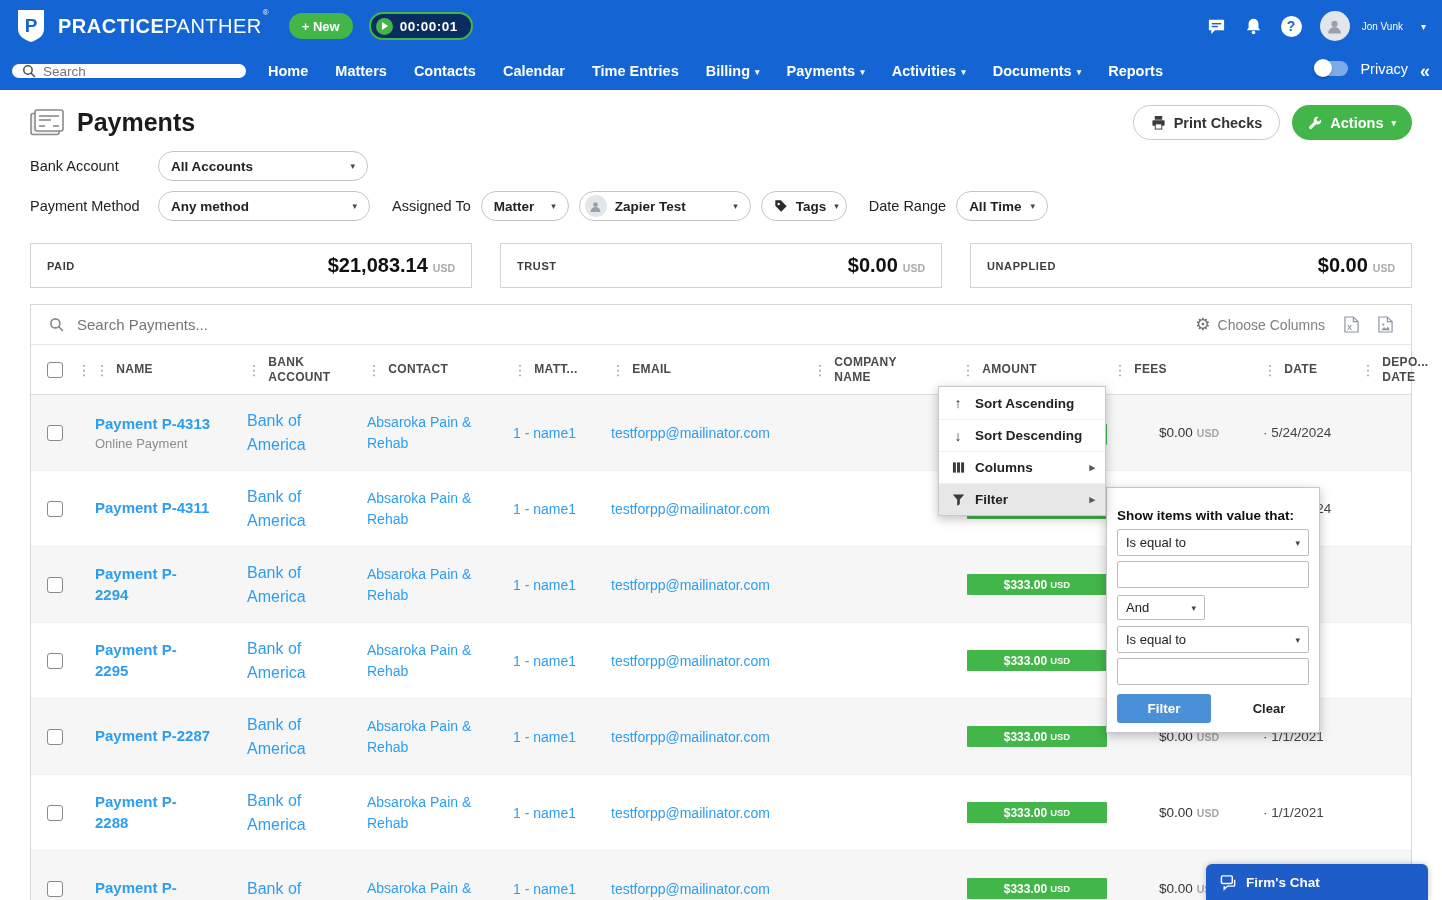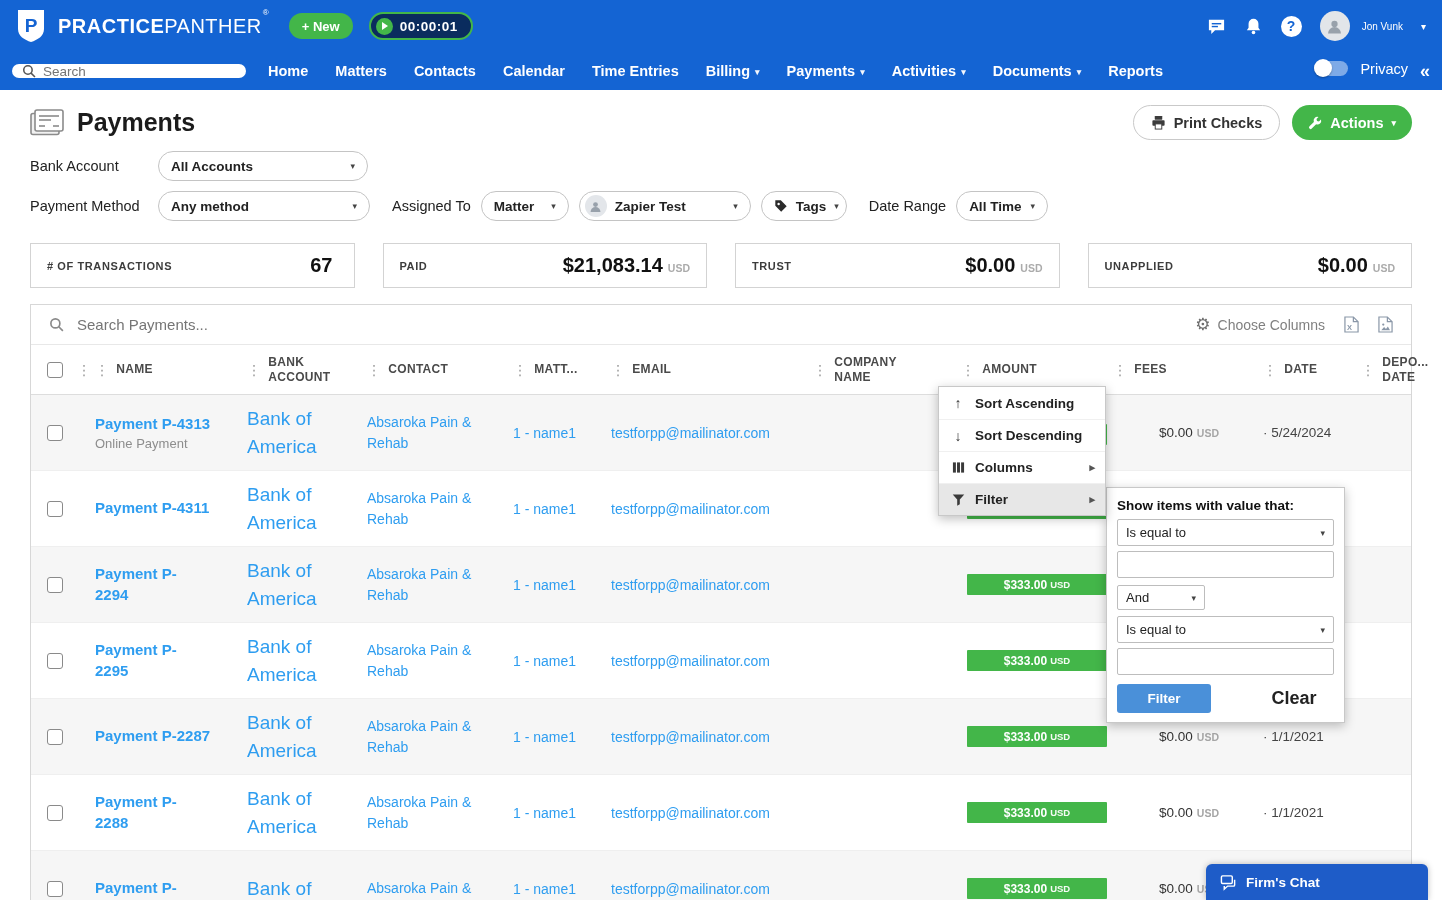--- a/index.html
+++ b/index.html
@@ -93,21 +93,21 @@
   .c-name{width:152px;flex:none}.c-bank{width:120px;flex:none}.c-contact{width:146px;flex:none}
   .c-matter{width:98px;flex:none}.c-email{width:202px;flex:none}.c-company{width:148px;flex:none}
   .c-amount{width:152px;flex:none}.c-fees{width:146px;flex:none}.c-date{width:102px;flex:none;padding-left:4px}
   .c-depo{flex:1}
 
   .trow{display:flex;align-items:center;min-height:76px;border-bottom:1px solid #efefef}
   .trow:nth-child(odd){background:#f6f6f6}
   .link{color:#2e9df0;cursor:pointer}
   .name-link{font-weight:700;font-size:15px;white-space:pre-line;line-height:1.35;display:inline-block}
   .sub{color:#8d8d8d;font-size:13px;margin-top:2px}
-  .bank-link{font-size:19px;line-height:1.45;display:inline-block;max-width:68px}
+  .bank-link{font-size:16px;line-height:1.45;display:inline-block;max-width:68px}
   .contact-link{font-size:14px;line-height:1.45;display:inline-block;max-width:122px}
   .matter-link,.email-link{font-size:14px}
   .badge{display:inline-flex;align-items:center;justify-content:center;gap:3px;width:140px;height:21px;
     border-radius:1px;background:#43b649;color:#fff;margin-left:6px;cursor:default}
   .badge .bv{font-size:12px;font-weight:700}
   .badge .bu{font-size:9.5px;font-weight:700;opacity:.95}
   .fee-wrap{padding-left:46px;display:flex;align-items:baseline;gap:4px}
   .fee-v{font-size:13.5px;color:#333;font-weight:500}
   .fee-u{font-size:10.5px;color:#a5a5a5;font-weight:700}
   .date-cell{font-size:13.5px;color:#444}
@@ -115,32 +115,32 @@
   
   .col-menu{position:absolute;left:938px;top:386px;width:168px;background:#fff;border:1px solid #c8c8c8;
     box-shadow:0 3px 10px rgba(0,0,0,.25);z-index:50}
   .mi{height:32px;display:flex;align-items:center;gap:8px;padding:0 10px;font-size:13.5px;font-weight:600;color:#222;cursor:pointer}
   .mi + .mi{border-top:1px solid #f0f0f0}
   .mi.sel{background:#e7e7e7}
   .mi-icon{width:18px;text-align:center;color:#333;font-weight:700;display:flex;justify-content:center;font-size:14px}
   .mi-arrow{margin-left:auto;color:#555;font-size:11px}
 
   
-  .filter-panel{position:absolute;left:1106px;top:487px;width:239px;background:#fff;border:1px solid #c8c8c8;
-    box-shadow:0 3px 10px rgba(0,0,0,.25);z-index:49;padding:10px 10px 9px}
+  .filter-panel{position:absolute;left:1106px;top:487px;width:214px;background:#fff;border:1px solid #c8c8c8;
+    box-shadow:0 3px 10px rgba(0,0,0,.25);z-index:49;padding:20px 10px 9px}
   .fp-title{font-size:13.5px;font-weight:700;color:#111}
   .fp-select{display:flex;align-items:center;border:1px solid #bdbdbd;border-radius:2px;height:27px;
     padding:0 8px;font-size:13px;color:#222;margin-top:6px;background:#fff;cursor:pointer}
   .fp-input{width:100%;border:1px solid #bdbdbd;border-radius:2px;height:27px;margin-top:5px;outline:none;
     padding:0 8px;font-size:13px;font-family:inherit}
   .fp-and{width:88px;margin-top:7px;height:25px}
   .fp-buttons{display:flex;justify-content:space-between;margin-top:9px}
   .fp-filter-btn{background:#4a90d9;color:#fff;border:none;border-radius:3px;height:29px;width:94px;
     font-weight:700;font-size:13.5px;font-family:inherit;cursor:pointer}
-  .fp-clear-btn{background:#fff;color:#222;border:none;height:29px;width:80px;font-weight:700;font-size:18px;font-family:inherit;cursor:pointer}
+  .fp-clear-btn{background:#fff;color:#222;border:none;height:29px;width:80px;font-weight:700;font-size:13px;font-family:inherit;cursor:pointer}
 
   
   .chat-bar{position:absolute;left:1206px;top:864px;width:222px;height:36px;background:#1e5cc8;
     border-radius:6px 6px 0 0;display:flex;align-items:center;gap:9px;padding:0 14px;color:#fff;
     font-weight:700;font-size:13.5px;z-index:60;box-shadow:0 0 6px rgba(0,0,0,.25);cursor:pointer}
 </style>
 </head>
 <body>
 
 <div class="topbar">
@@ -337,27 +337,20 @@
     <span class="f-label auto">Date Range</span>
     <span class="pill-select w-time">
       <span>All Time</span>
       <span class="pcaret">▾</span>
     </span>
   </div>
 </div>
 
 <div class="stats">
 
-    <div class="stat-card">
-      <span class="stat-label"># OF TRANSACTIONS</span>
-      <span class="stat-right">
-        <span class="stat-value">67</span>
-        <span class="stat-unit"></span>
-      </span>
-    </div>
 
     <div class="stat-card">
       <span class="stat-label">PAID</span>
       <span class="stat-right">
         <span class="stat-value">$21,083.14</span>
         <span class="stat-unit">USD</span>
       </span>
     </div>
 
     <div class="stat-card">

